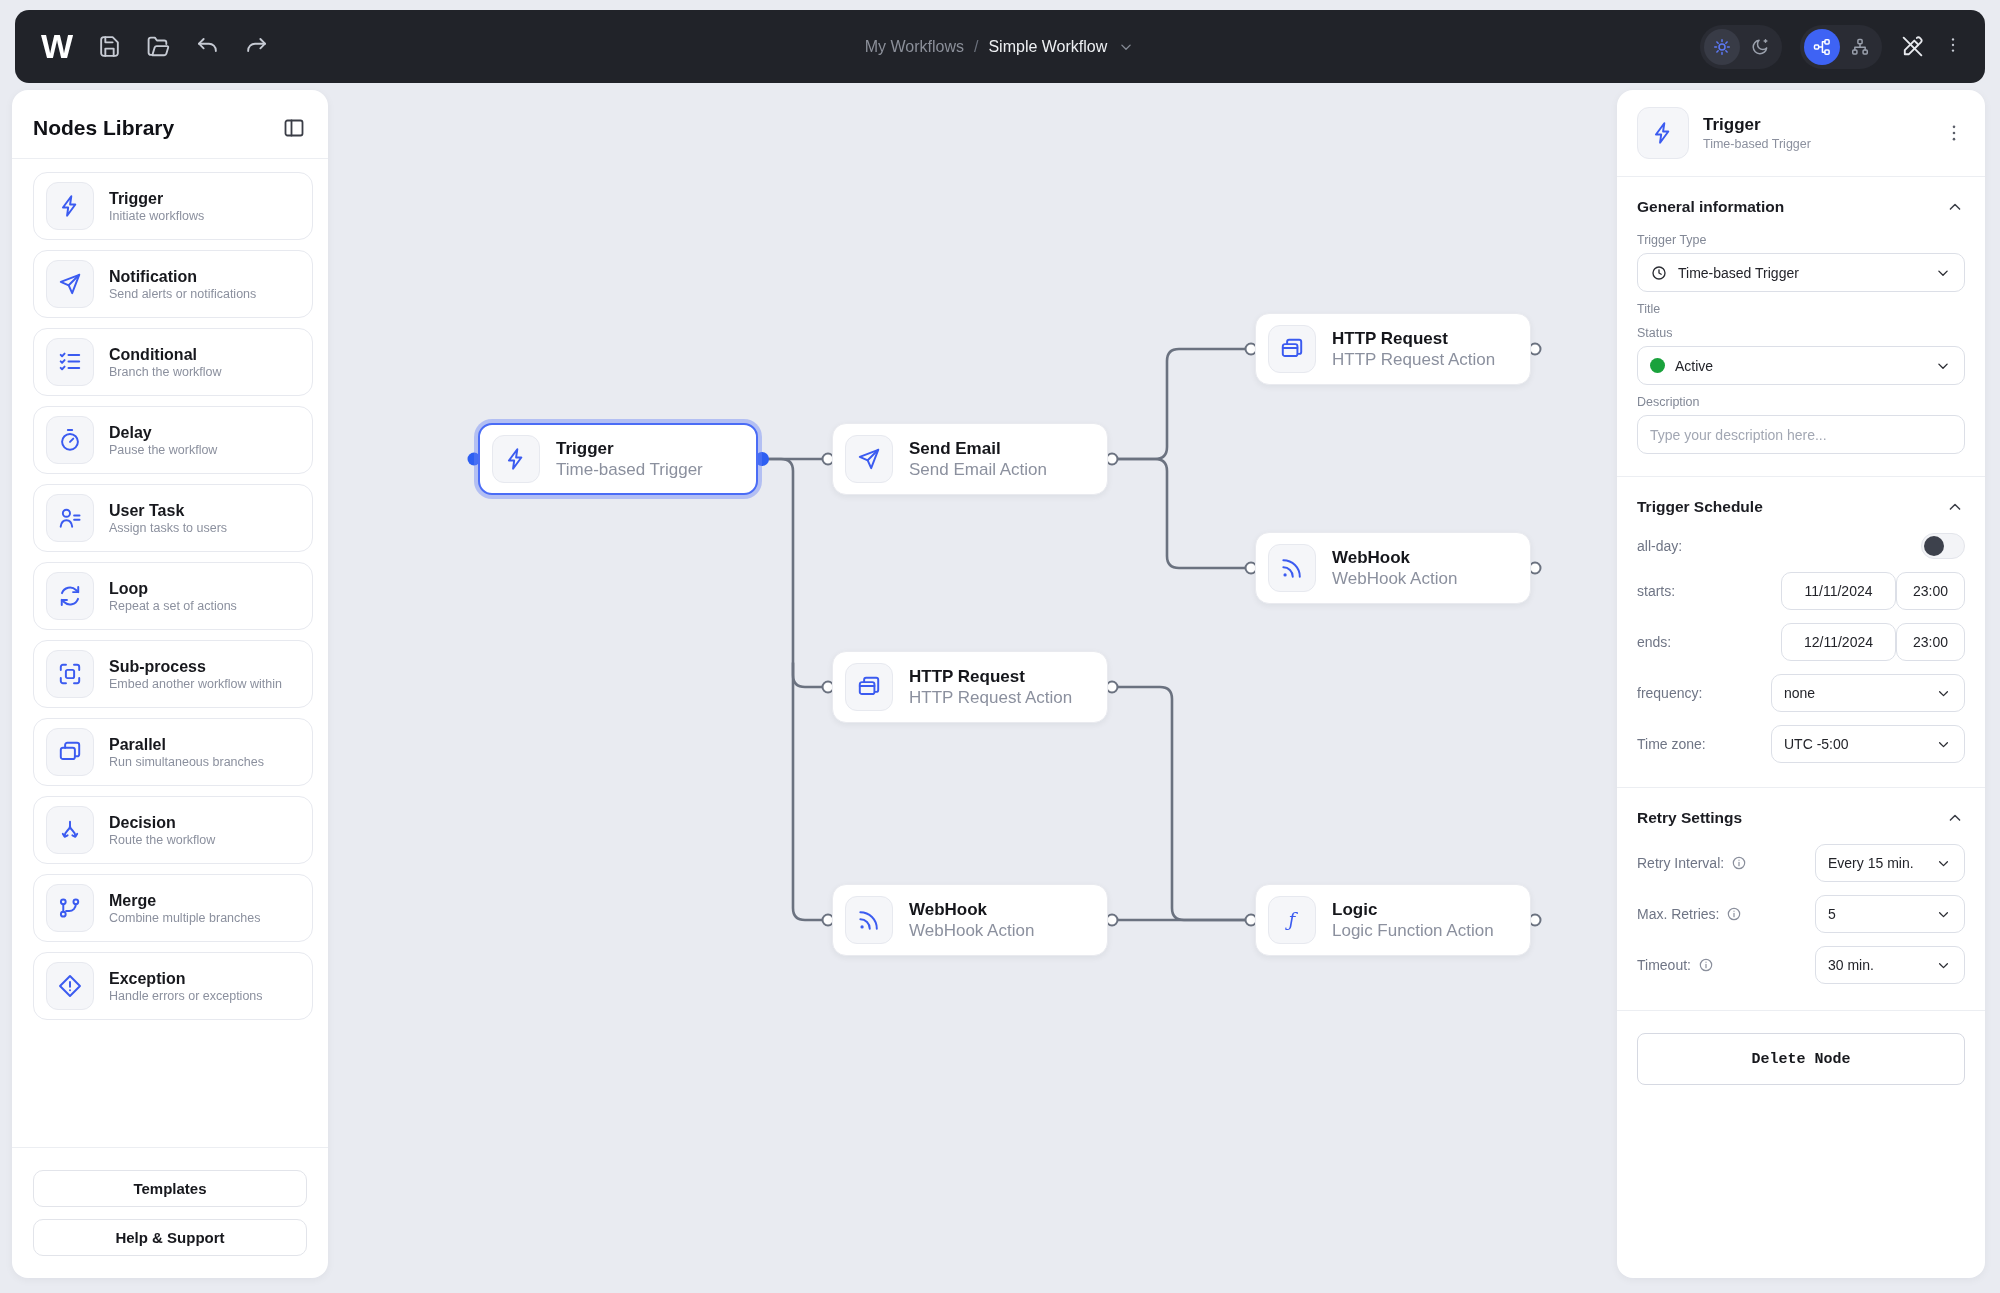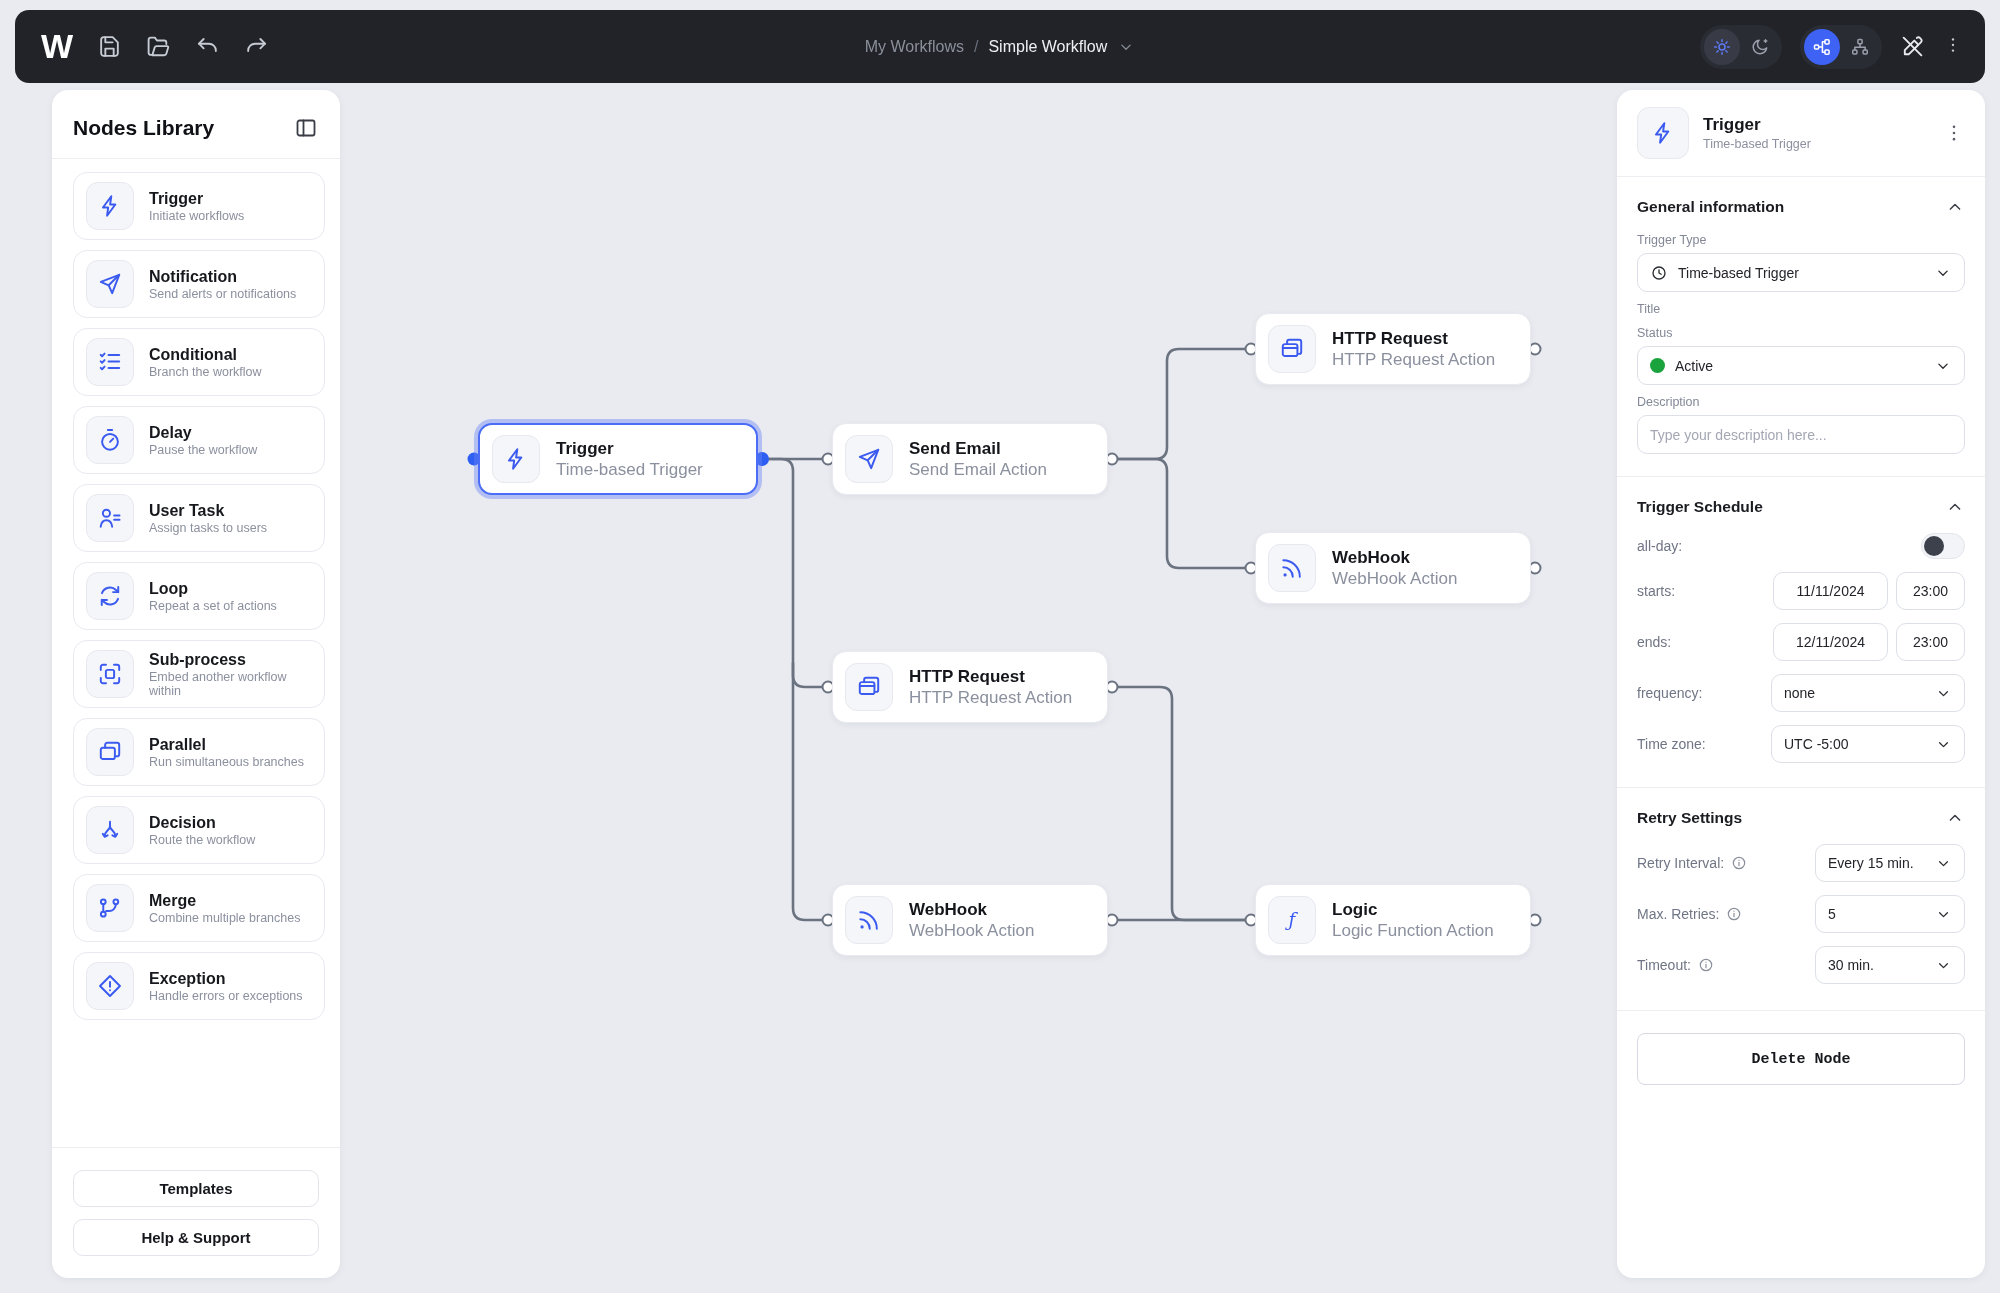--- a/index.html
+++ b/index.html
@@ -28,22 +28,22 @@
   .bc-chev{width:18px;height:18px;color:#858a94;cursor:pointer;}
   .tb-right{display:flex;align-items:center;gap:18px;padding-right:22px;width:560px;justify-content:flex-end;}
   .pill{display:flex;align-items:center;background:#2a2c34;border-radius:999px;padding:4px;gap:2px;}
   .pbtn{width:36px;height:36px;border-radius:50%;border:none;background:transparent;color:#9aa0ac;
     display:flex;align-items:center;justify-content:center;cursor:pointer;}
   .pbtn .ic{width:20px;height:20px;}
   .pbtn.active-dim{background:#383b46;color:#5d79f6;}
   .pbtn.active-blue{background:var(--accent);color:#fff;}
 
   
-  .sidebar{position:absolute;left:12px;top:90px;width:288px;height:1188px;background:#fff;border-radius:16px;
-    z-index:20;box-shadow:0 2px 8px rgba(25,28,40,.05);display:flex;flex-direction:column;margin-left:40px;}
+  .sidebar{position:absolute;left:12px;top:90px;width:316px;height:1188px;background:#fff;border-radius:16px;
+    z-index:20;box-shadow:0 2px 8px rgba(25,28,40,.05);display:flex;flex-direction:column;}
   .sb-head{display:flex;align-items:center;justify-content:space-between;padding:26px 22px 18px 21px;
     border-bottom:1px solid var(--line);}
   .sb-title{font-size:21px;font-weight:700;color:#101116;}
   .sb-collapse{width:24px;height:24px;background:none;border:none;color:#3a3d46;cursor:pointer;padding:0;}
   .sb-list{padding:13px 15px 0 21px;flex:1;}
   .lib-item{display:flex;align-items:center;gap:15px;border:1px solid #e7e9ef;border-radius:14px;
     height:68px;margin-bottom:10px;padding:0 12px;background:#fff;cursor:grab;}
   .tile{width:48px;height:48px;border-radius:12px;background:#f5f6f9;border:1px solid #e7e9ef;
     display:flex;align-items:center;justify-content:center;color:#3b5bf0;flex:none;}
   .tile .ic{width:26px;height:26px;}
@@ -80,21 +80,21 @@
     height:39px;padding:0 12px;font-size:14px;color:#23242a;background:#fff;cursor:pointer;}
   .f-box .grow{flex:1;}
   .f-box .ic{width:18px;height:18px;color:#2b2d33;}
   .f-input{width:100%;border:1px solid var(--bdr);border-radius:10px;height:39px;padding:0 12px;
     font-size:14px;color:#23242a;font-family:inherit;background:#fff;}
   .f-input::placeholder{color:#a2a7b3;}
   .dot{width:15px;height:15px;border-radius:50%;background:var(--green);flex:none;}
   .srow{display:flex;align-items:center;justify-content:space-between;margin-bottom:13px;}
   .srow .rl{font-size:14px;color:#6f7585;display:flex;align-items:center;gap:7px;}
   .rl .ic{width:16px;height:16px;color:#8a8f9c;}
-  .rgroup{display:flex;gap:8px;}
+  .rgroup{display:flex;gap:0;}
   .vbox{border:1px solid var(--bdr);border-radius:10px;height:38px;display:flex;align-items:center;
     justify-content:center;font-size:14px;color:#23242a;cursor:pointer;background:#fff;}
   .vbox.date{width:115px;}
   .vbox.time{width:69px;}
   .vsel{border:1px solid var(--bdr);border-radius:10px;height:38px;display:flex;align-items:center;
     font-size:14px;color:#23242a;padding:0 12px;cursor:pointer;background:#fff;}
   .vsel .grow{flex:1;}
   .vsel.w194{width:194px;}
   .vsel.w150{width:150px;}
   .chev-s{width:17px;height:17px;color:#2b2d33;}

